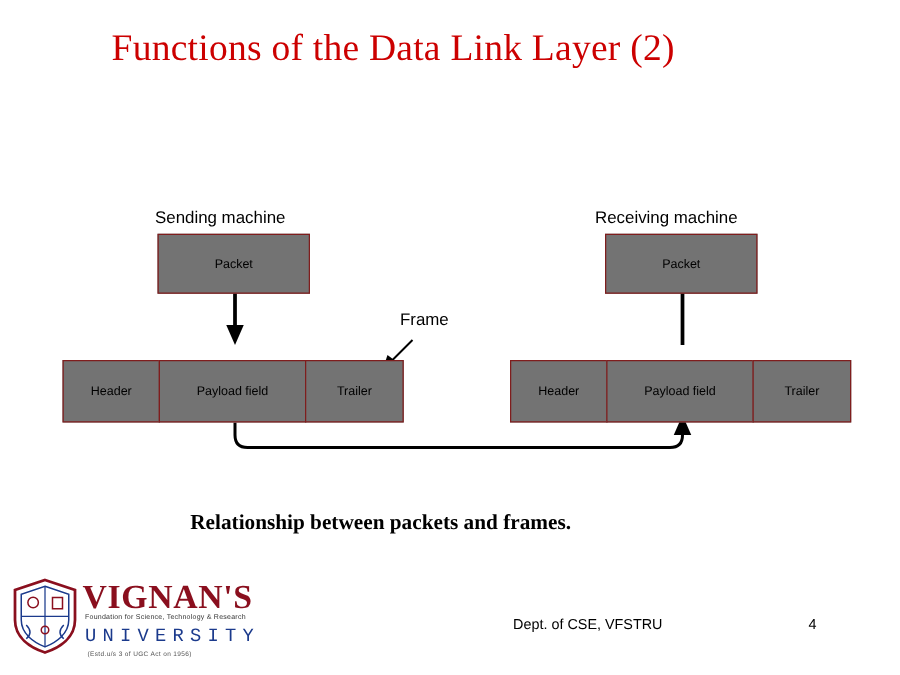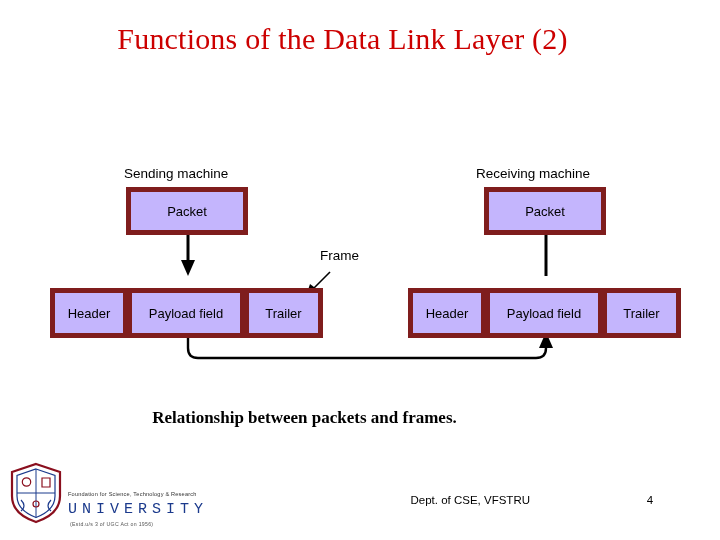--- a/index.html
+++ b/index.html
@@ -21,21 +21,20 @@
     left: 0;
     top: 22px;
     width: 629px;
     text-align: center;
     color: #cc0000;
     font-family: "Liberation Serif", serif;
     font-size: 30px;
     font-weight: normal;
     letter-spacing: 0.2px;
     white-space: nowrap;
-    padding-left: 28px;
   }
 
   
   .diagram {
     position: absolute;
     left: 0;
     top: 150px;
     width: 720px;
     height: 250px;
   }
@@ -43,28 +42,28 @@
   .dlabel {
     position: absolute;
     font-family: "Liberation Sans", sans-serif;
     font-size: 13.5px;
     color: #000000;
     white-space: nowrap;
   }
 
   .dbox {
     position: absolute;
-    border: 5px solid #7f1d1d;
-    background: #c4b5fd;
+    border: 1px solid #7f1d1d;
+    background: #737373;
     box-sizing: border-box;
     display: flex;
     align-items: center;
     justify-content: center;
     font-family: "Liberation Sans", sans-serif;
-    font-size: 13px;
+    font-size: 10px;
     color: #000000;
     white-space: nowrap;
   }
 
   
   .diagram svg {
     position: absolute;
     left: 0;
     top: 0;
     width: 720px;
@@ -221,16 +220,17 @@
     <path d="M28,2 L52,10 L52,34 C52,48 40,56 28,60 C16,56 4,48 4,34 L4,10 Z" fill="#ffffff" stroke="#8a0f1e" stroke-width="2.2"></path>
     <path d="M28,7 L47,13.5 L47,34 C47,45 37,52 28,55.5 C19,52 9,45 9,34 L9,13.5 Z" fill="#ffffff" stroke="#1b3a8c" stroke-width="1.2"></path>
     <line x1="28" y1="7" x2="28" y2="55.5" stroke="#1b3a8c" stroke-width="1"></line>
     <line x1="9" y1="31" x2="47" y2="31" stroke="#1b3a8c" stroke-width="1"></line>
     <circle cx="18.5" cy="20" r="4.2" fill="none" stroke="#8a0f1e" stroke-width="1.2"></circle>
     <path d="M34,16 L42,16 L42,25 L34,25 Z" fill="none" stroke="#8a0f1e" stroke-width="1.2"></path>
     <path d="M13,38 Q19,44 13,49" fill="none" stroke="#1b3a8c" stroke-width="1.2"></path>
     <path d="M43,38 Q37,44 43,49" fill="none" stroke="#1b3a8c" stroke-width="1.2"></path>
     <circle cx="28" cy="42" r="3" fill="none" stroke="#8a0f1e" stroke-width="1.2"></circle>
   </svg>
+  <div class="logo-word">VIGNAN'S</div>
   <div class="logo-tag">Foundation for Science, Technology &amp; Research</div>
   <div class="logo-univ">UNIVERSITY</div>
   <div class="logo-sub">(Estd.u/s 3 of UGC Act on 1956)</div>
 </div>
 
 </body></html>

